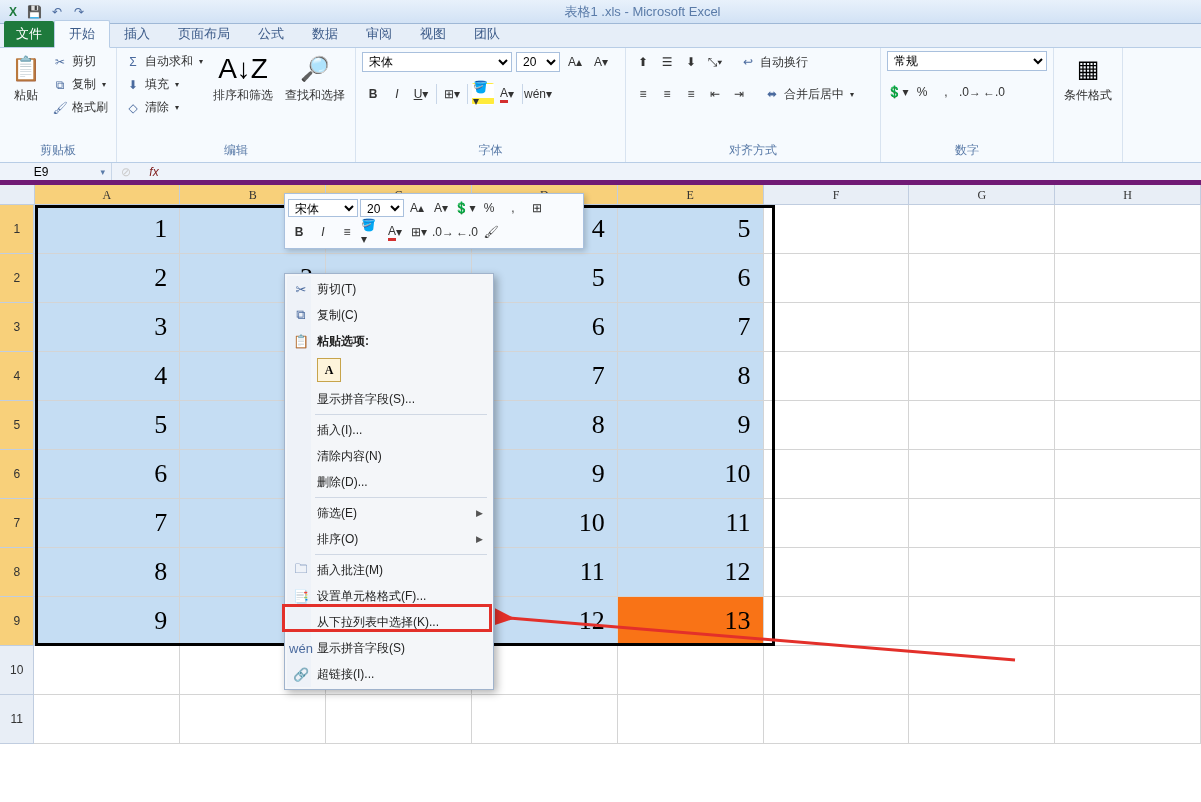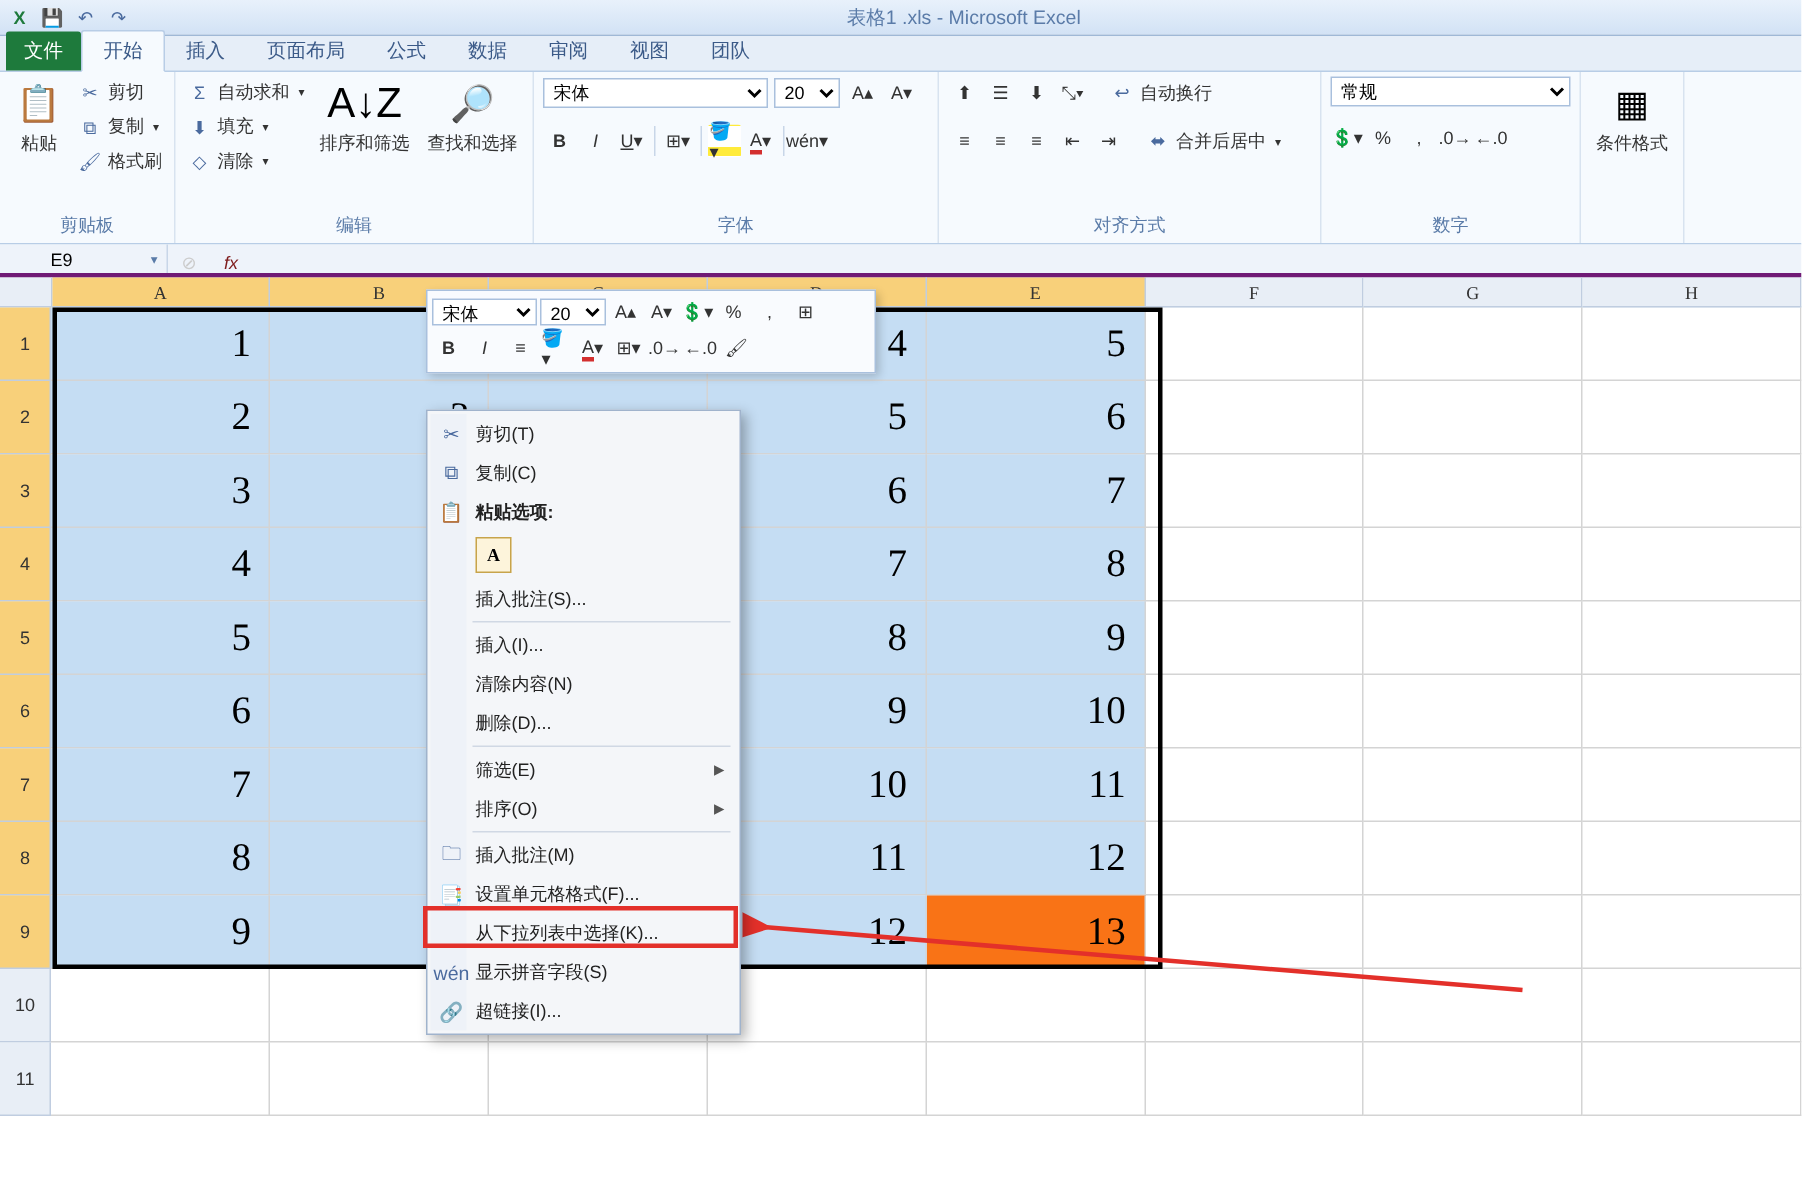--- a/index.html
+++ b/index.html
@@ -20,21 +20,21 @@
 .big-btn .ico{width:32px;height:32px;display:flex;align-items:center;justify-content:center;font-size:24px}
 .big-btn .lbl{font-size:12px;color:#333;white-space:nowrap}
 .mini-stack{display:flex;flex-direction:column;gap:6px;padding:2px}
 .mini-btn{display:flex;align-items:center;gap:4px;color:#333;cursor:pointer;white-space:nowrap}
 .mini-btn .ic{width:16px;height:16px;display:inline-flex;align-items:center;justify-content:center;color:#4a6a9e}
 select,input.combo{border:1px solid #a9c0dd;background:#fff;font-size:12px;padding:1px 2px;height:20px}
 .font-row{display:flex;gap:4px;align-items:center;margin-bottom:6px}
 .fmt-row{display:flex;gap:2px;align-items:center}
 .sq{width:22px;height:22px;border:1px solid transparent;display:inline-flex;align-items:center;justify-content:center;cursor:pointer;border-radius:2px;color:#333}
 .sep{width:1px;height:20px;background:#c8d6e8;margin:0 2px}
-.namebar{height:22px;background:#eef3fa;border-bottom:3px solid #701a75;display:flex;align-items:flex-end}
+.namebar{height:22px;background:#eef3fa;border-bottom:5px solid #701a75;display:flex;align-items:center}
 .namebox{width:112px;border-right:1px solid #c8d6e8;padding:0 6px;display:flex;align-items:center;height:100%}
 .namebox input{border:none;background:transparent;width:70px;font-size:12px;text-align:center}
 .namebox .drop{color:#5a7ba8;font-size:9px;margin-left:auto}
 .fxbar{display:flex;align-items:center;flex:1}
 .fxbar .fxbtn{width:28px;text-align:center;color:#7f1d1d}
 .fxlbl{font-style:italic;color:#555}
 .grid{position:relative}
 .colheads{display:flex;height:20px}
 .corner{width:35px;background:#e8eef6;border-right:1px solid #c0cde0;border-bottom:1px solid #c0cde0}
 .ch{width:148px;background:#e8eef6;border-right:1px solid #c0cde0;border-bottom:1px solid #c0cde0;text-align:center;line-height:20px;color:#333;font-family:SimSun}
@@ -418,21 +418,21 @@
       <span>复制(C)</span>
     </div>
   <div class="mi">
       <span class="mico">📋</span>
       <b>粘贴选项:</b>
     </div>
   <div class="paste-opt">
       <div class="ob">A</div>
     </div>
   <div class="mi">
-      <span>插入批注(S)...</span>
+      <span>显示拼音字段(S)...</span>
     </div>
   <div class="msep"></div>
   <div class="mi">
       <span>插入(I)...</span>
     </div>
   <div class="mi">
       <span>清除内容(N)</span>
     </div>
   <div class="mi">
       <span>删除(D)...</span>

